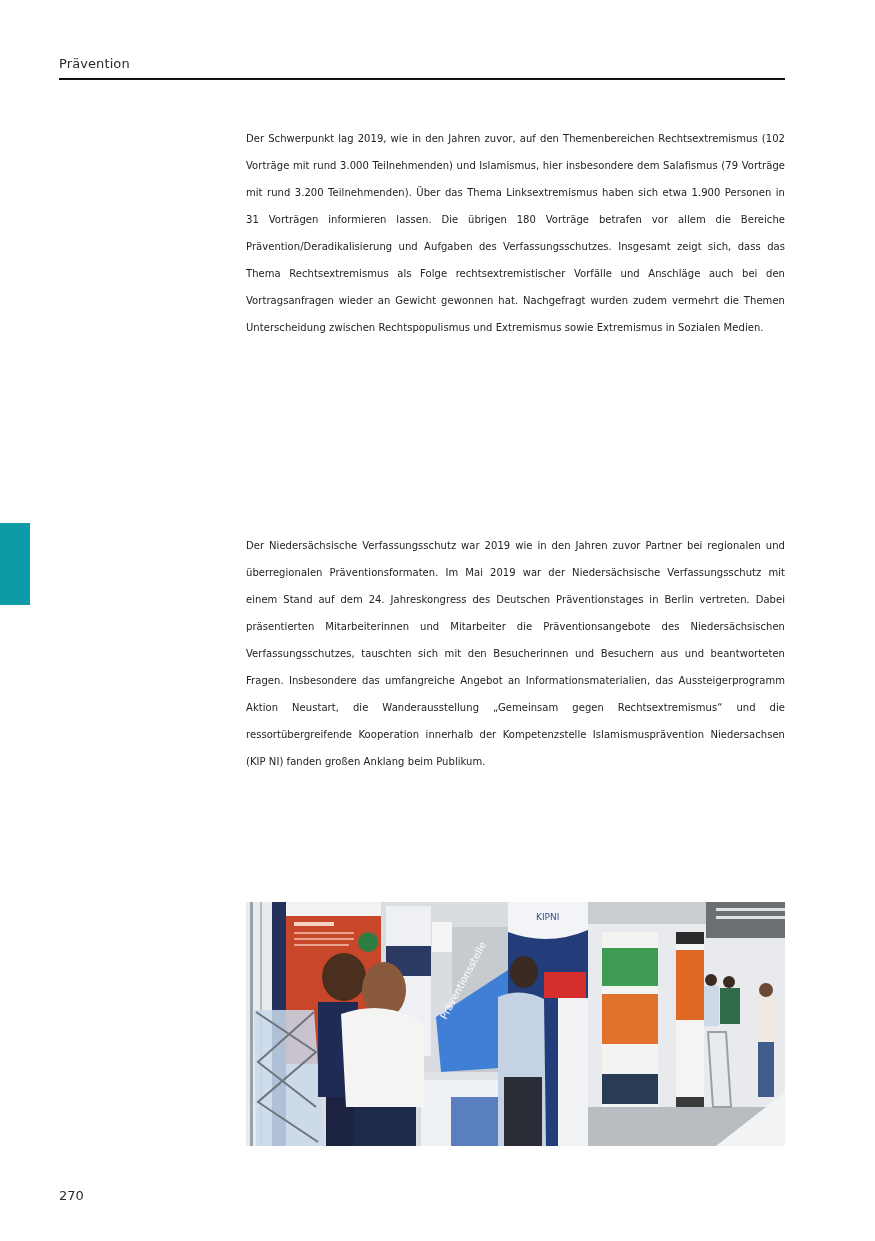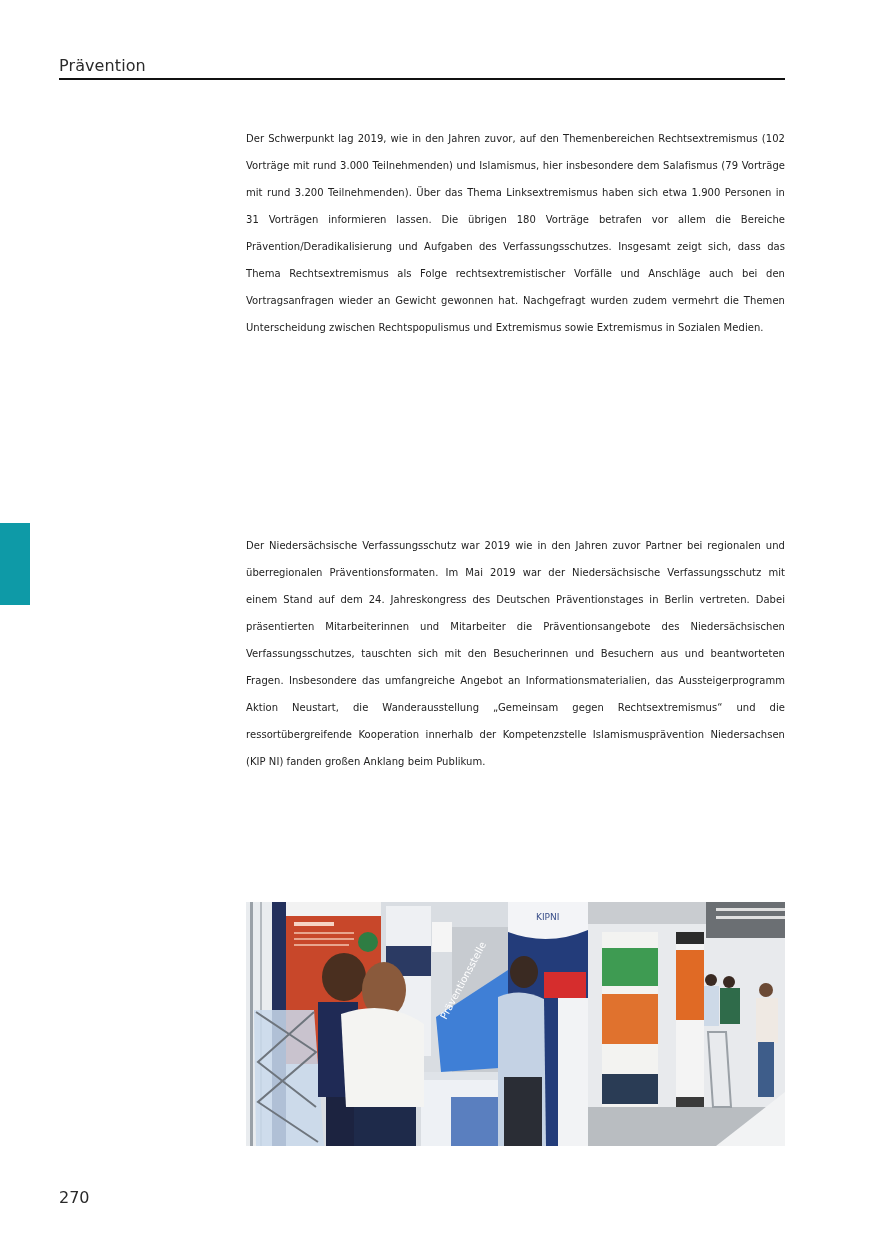--- a/index.html
+++ b/index.html
@@ -12,21 +12,21 @@
       height: 1241px;
       position: relative;
       overflow: hidden;
       font-family: "DejaVu Sans", "Liberation Sans", sans-serif;
       color: #1f1f1f;
     }
     .running-header {
       position: absolute;
       left: 59px;
       top: 56px;
-      font-size: 16px;
+      font-size: 13px;
       letter-spacing: 0.1px;
       color: #2a2a2a;
     }
     .header-rule {
       position: absolute;
       left: 59px;
       top: 78px;
       width: 726px;
       height: 1.5px;
       background: #111111;
@@ -62,21 +62,21 @@
       width: 539px;
       height: 244px;
       overflow: hidden;
       background: #cfd3d8;
     }
     .photo svg { display: block; }
     .page-number {
       position: absolute;
       left: 59px;
       top: 1188px;
-      font-size: 16px;
+      font-size: 13px;
       color: #2a2a2a;
     }
   </style>
 </head>
 <body>
 
 <div class="running-header">Prävention</div>
 <div class="header-rule"></div>
 
 <div class="side-tab" style="background: rgb(14, 154, 167);"></div>

